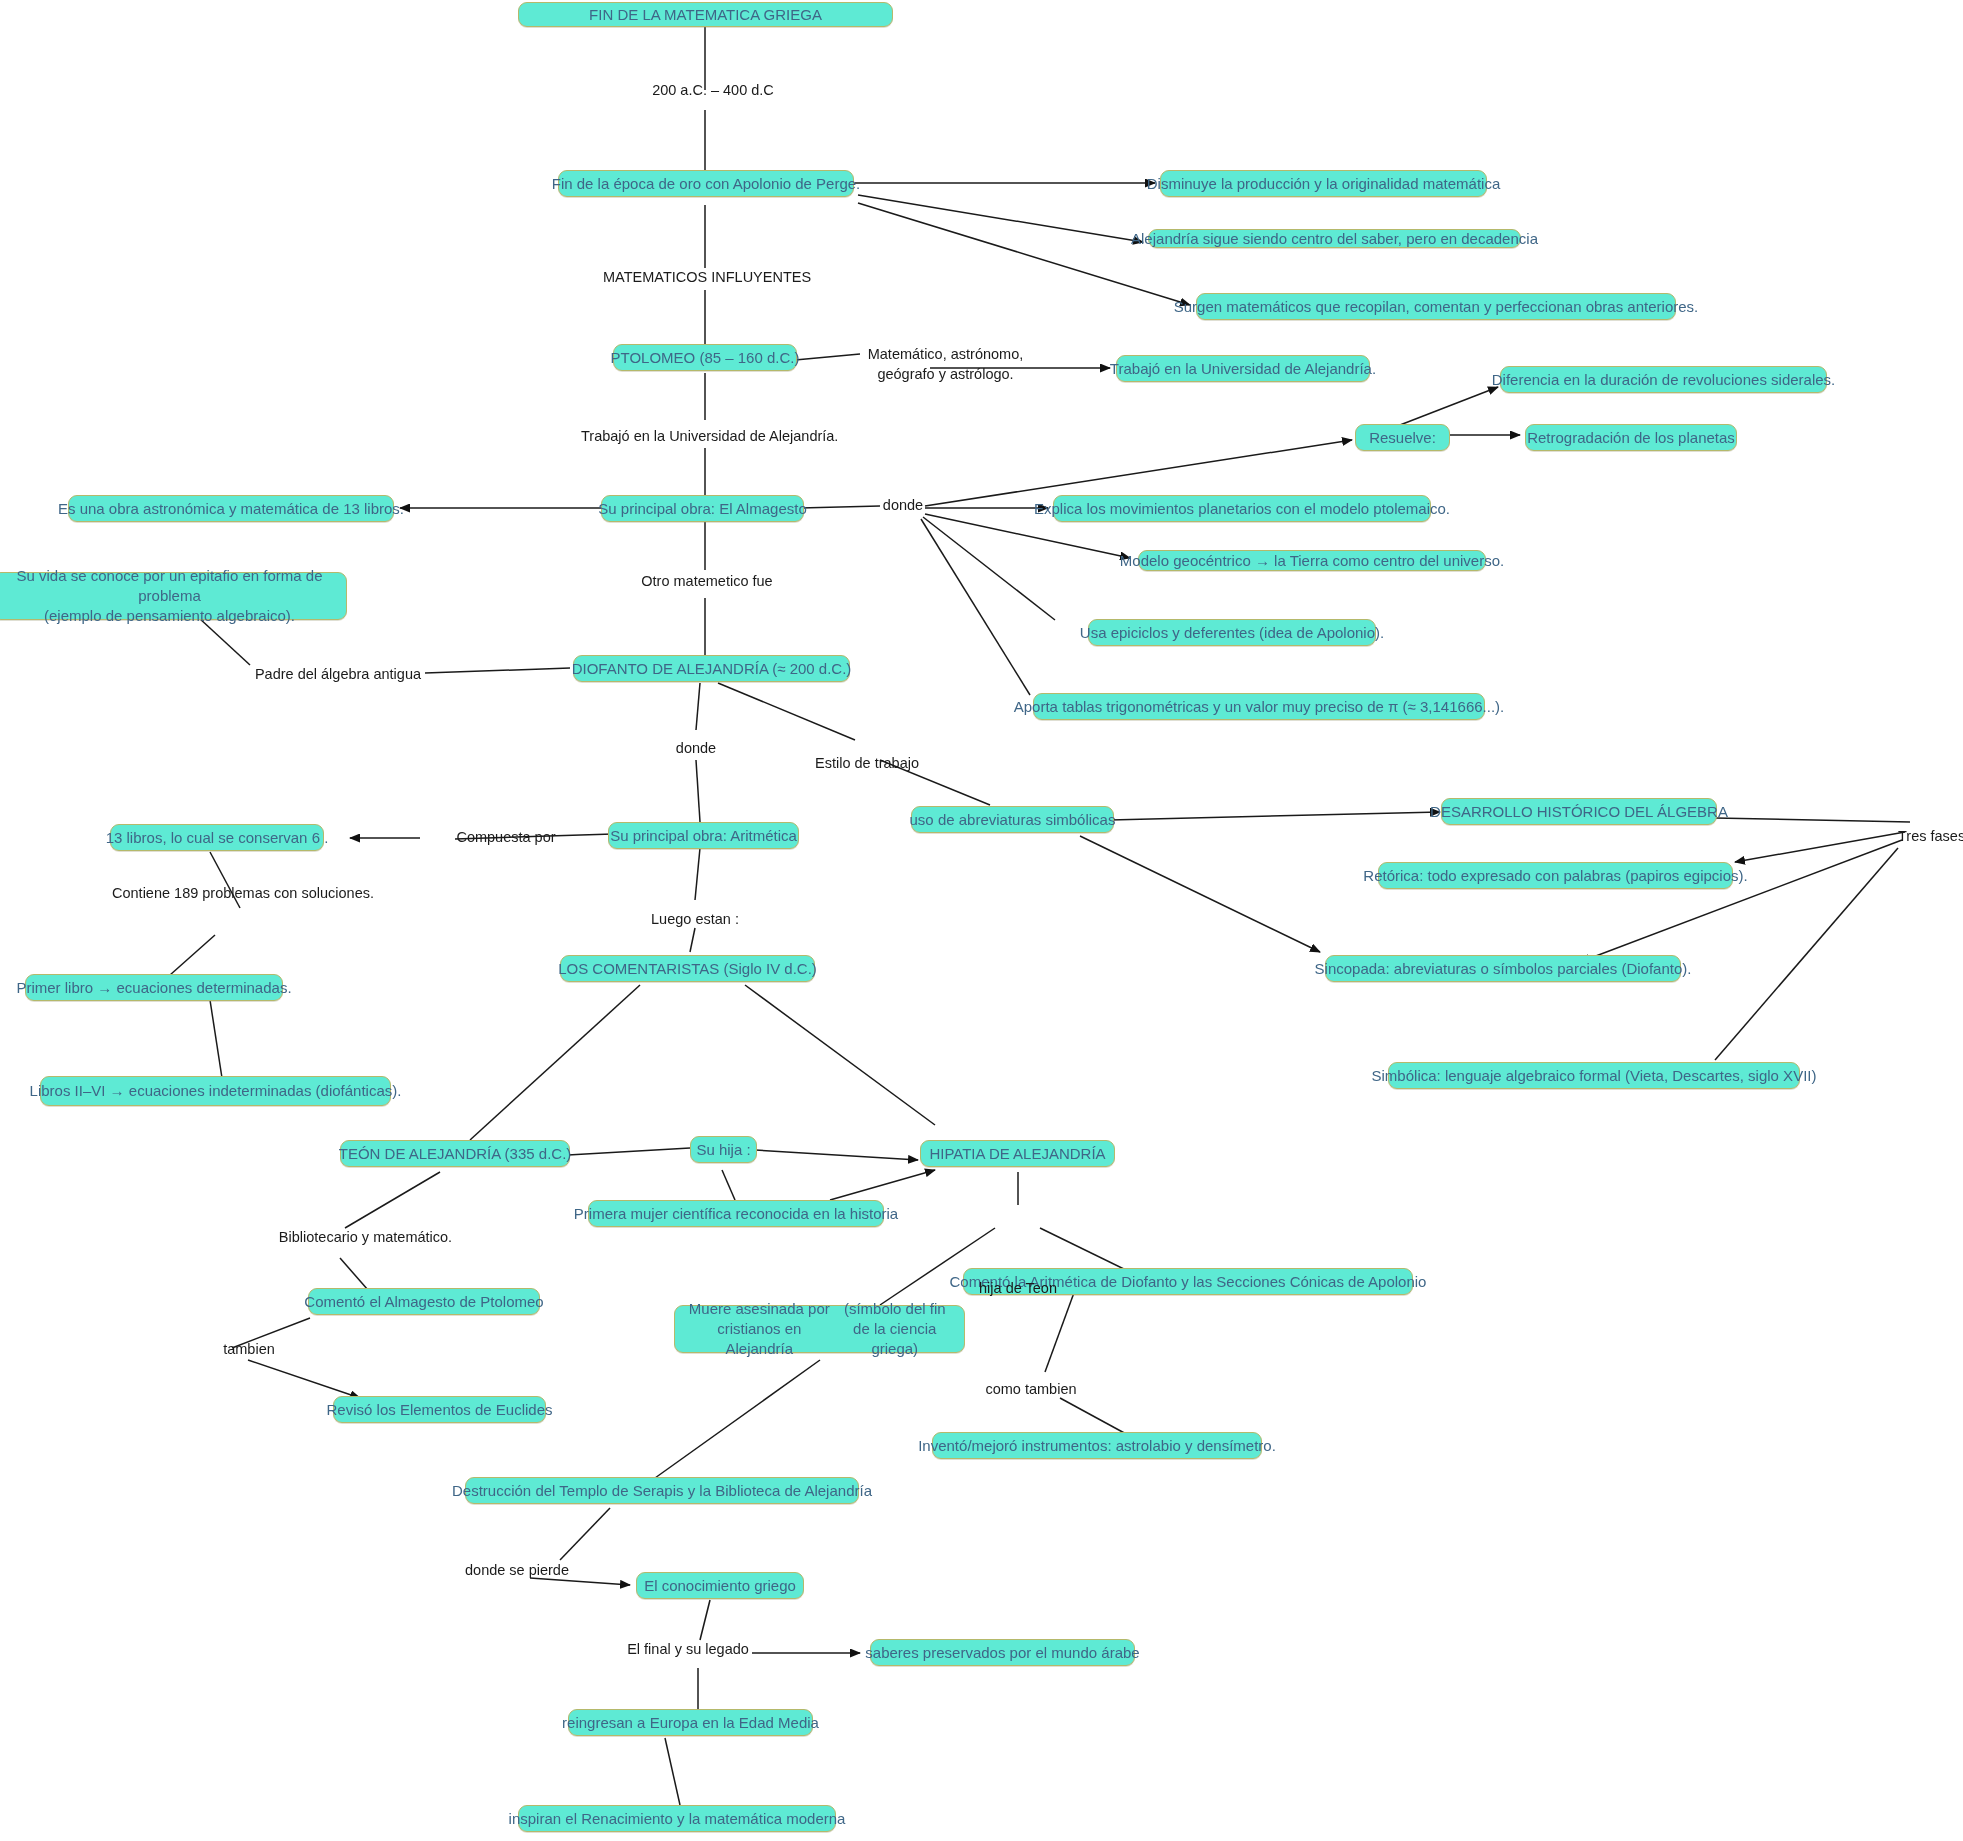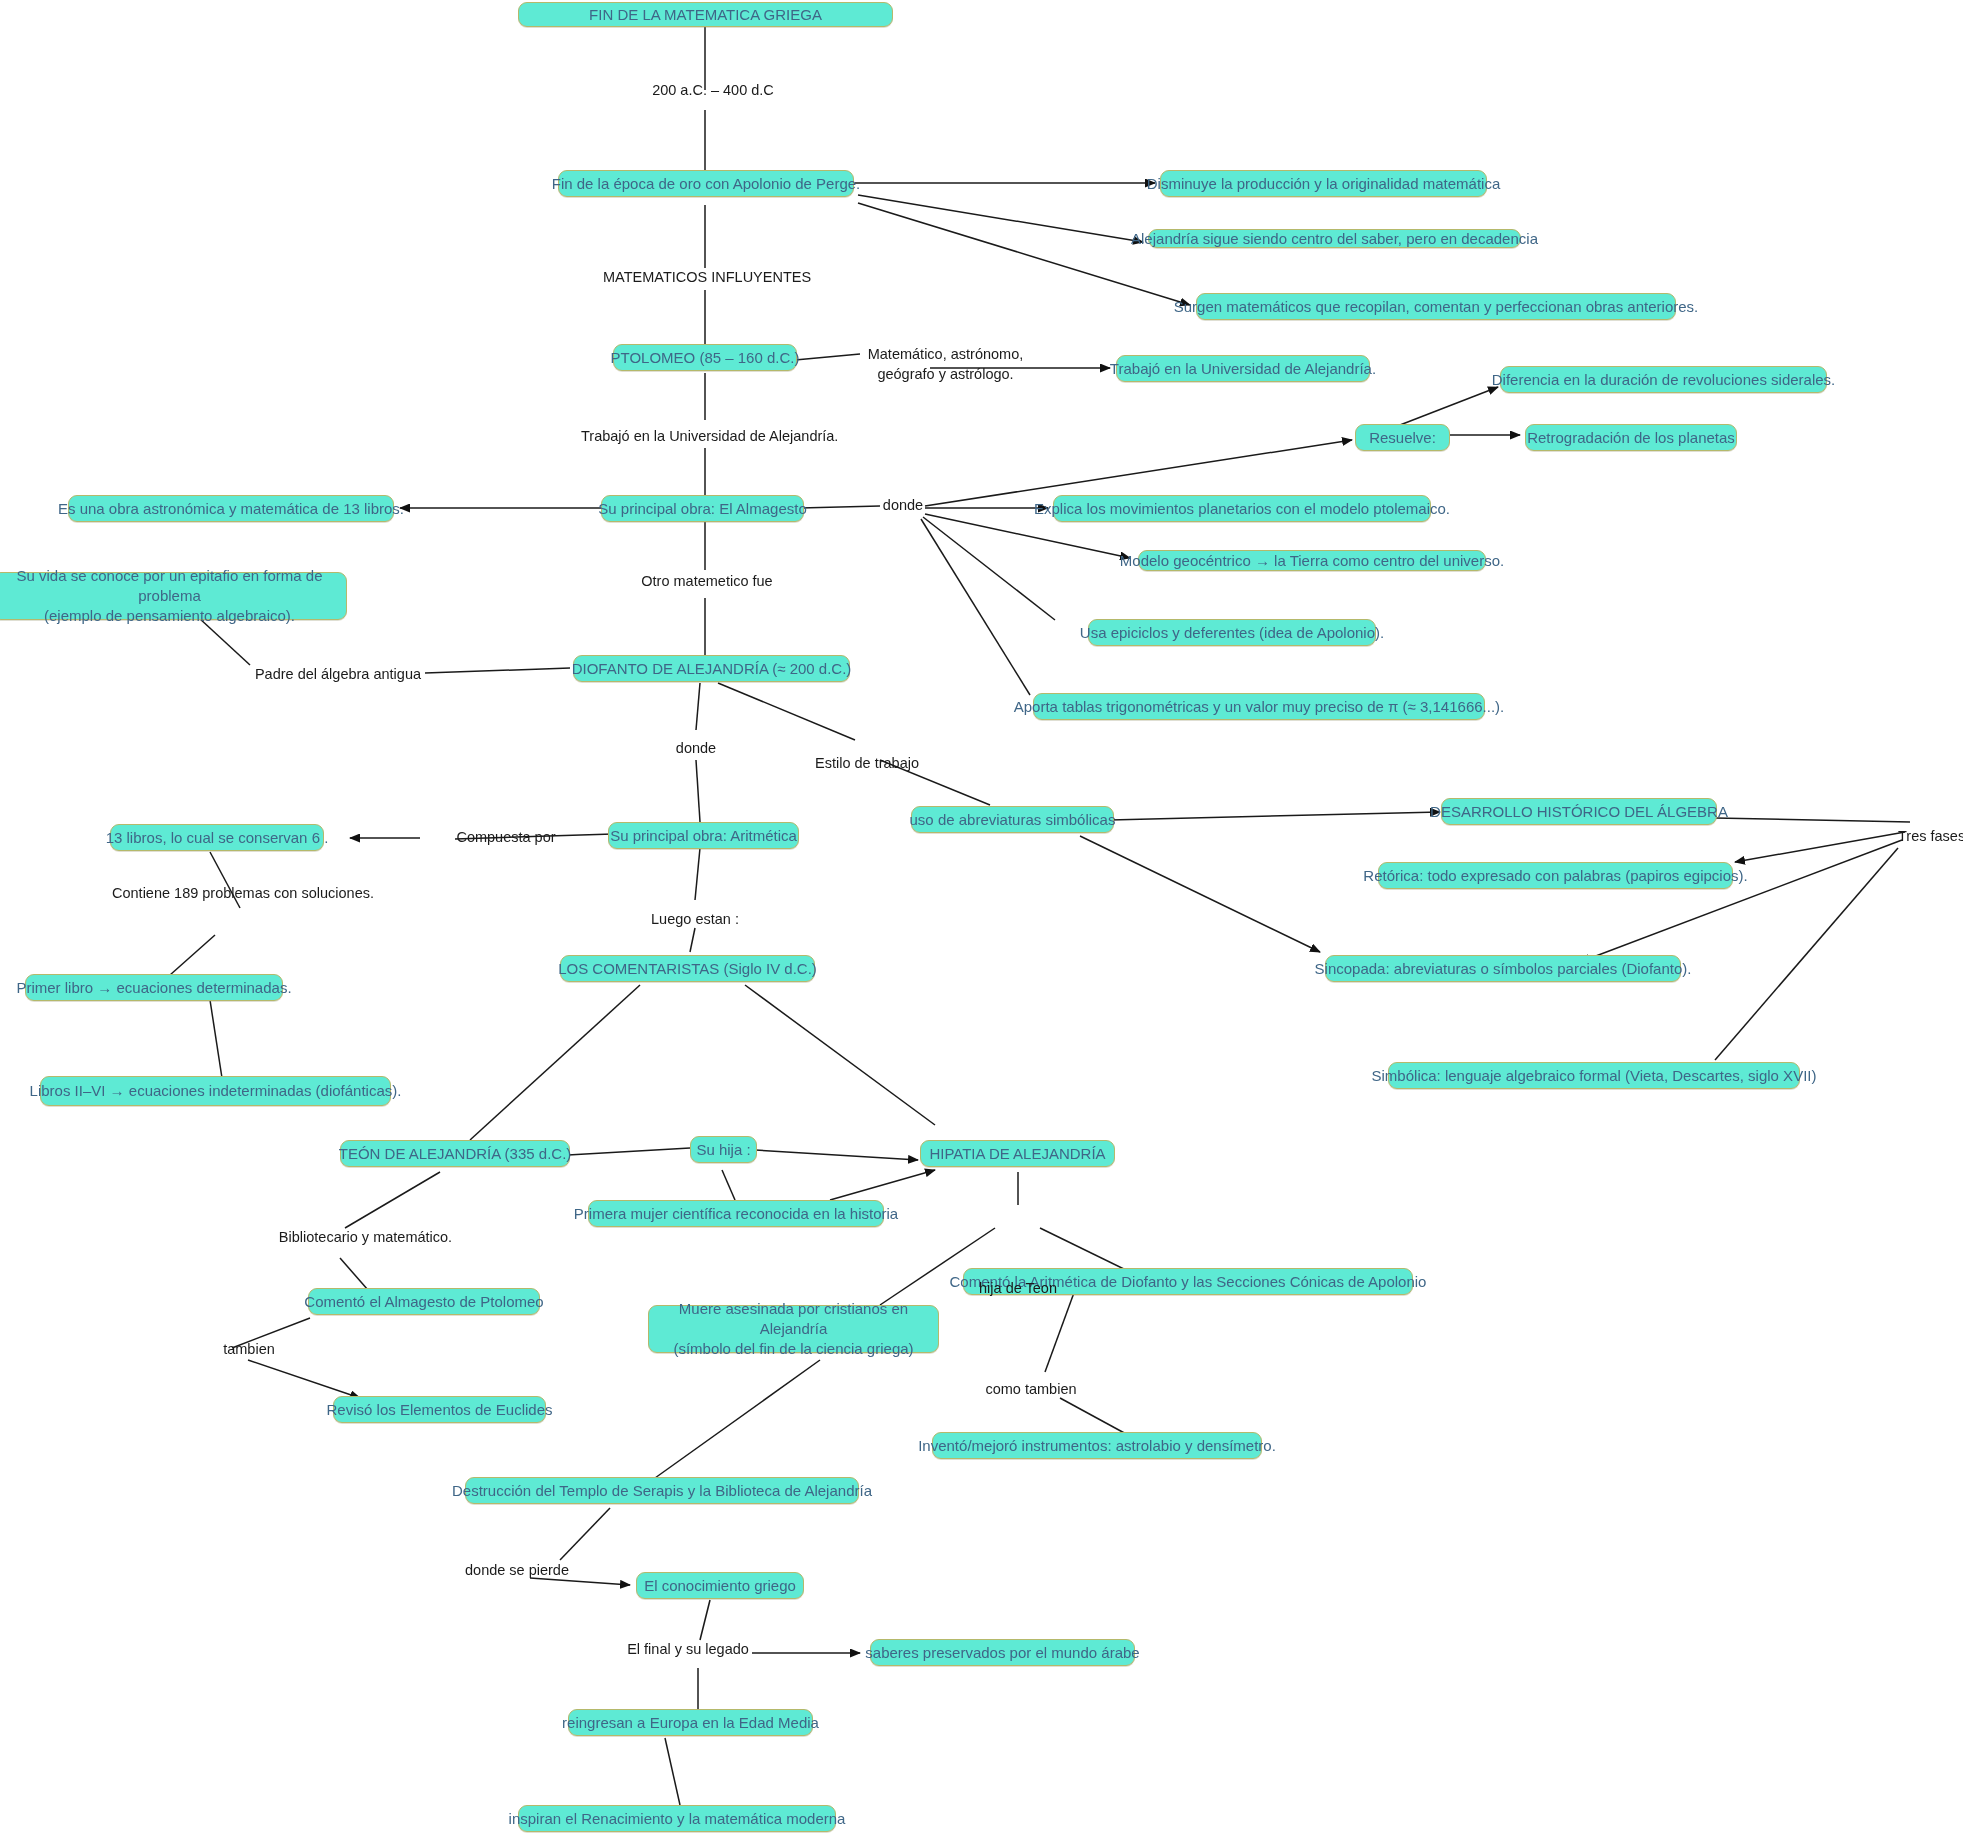--- a/index.html
+++ b/index.html
@@ -296,21 +296,21 @@
   </div>
 
   <div class="node" style="left:963px; top:1268px; width:450px; height:27px;">
     <span>Comentó la Aritmética de Diofanto y las Secciones Cónicas de Apolonio</span>
   </div>
 
   <div class="node" style="left:308px; top:1288px; width:232px; height:27px;">
     <span>Comentó el Almagesto de Ptolomeo</span>
   </div>
 
-  <div class="node wrap" style="left:648px; top:1305px; width:291px; height:48px; flex-direction:column;">
+  <div class="node wrap" style="left:674px; top:1305px; width:291px; height:48px; flex-direction:row;">
     <span>Muere asesinada por cristianos en Alejandría</span>
     <span>(símbolo del fin de la ciencia griega)</span>
   </div>
 
   <div class="node" style="left:333px; top:1396px; width:213px; height:27px;">
     <span>Revisó los Elementos de Euclides</span>
   </div>
 
   <div class="node" style="left:932px; top:1432px; width:330px; height:27px;">
     <span>Inventó/mejoró instrumentos: astrolabio y densímetro.</span>

